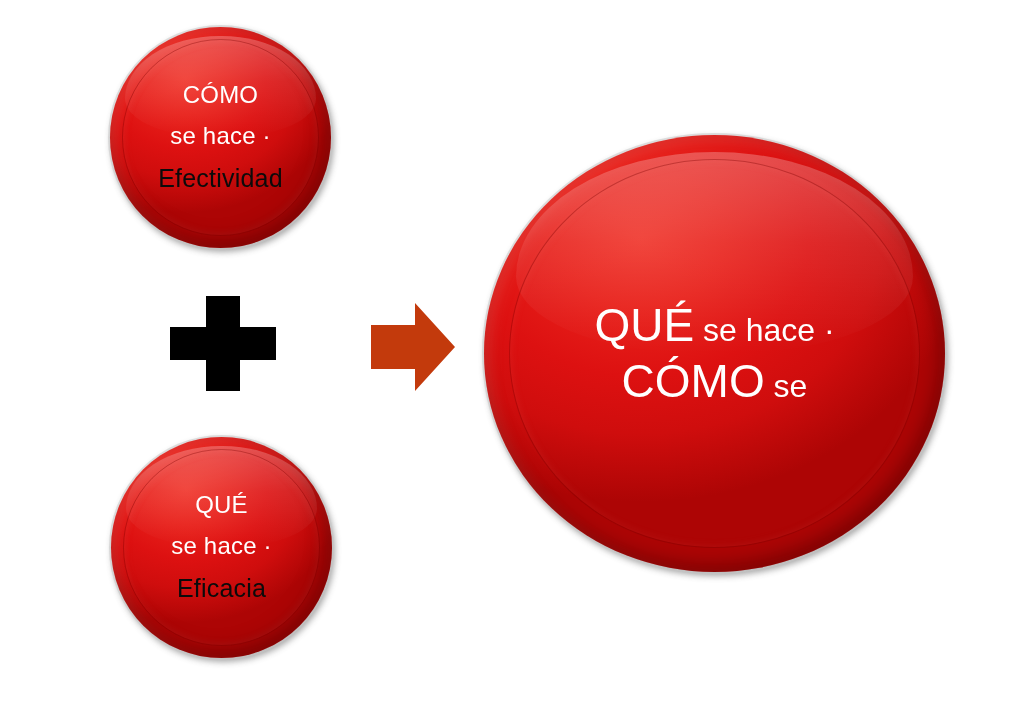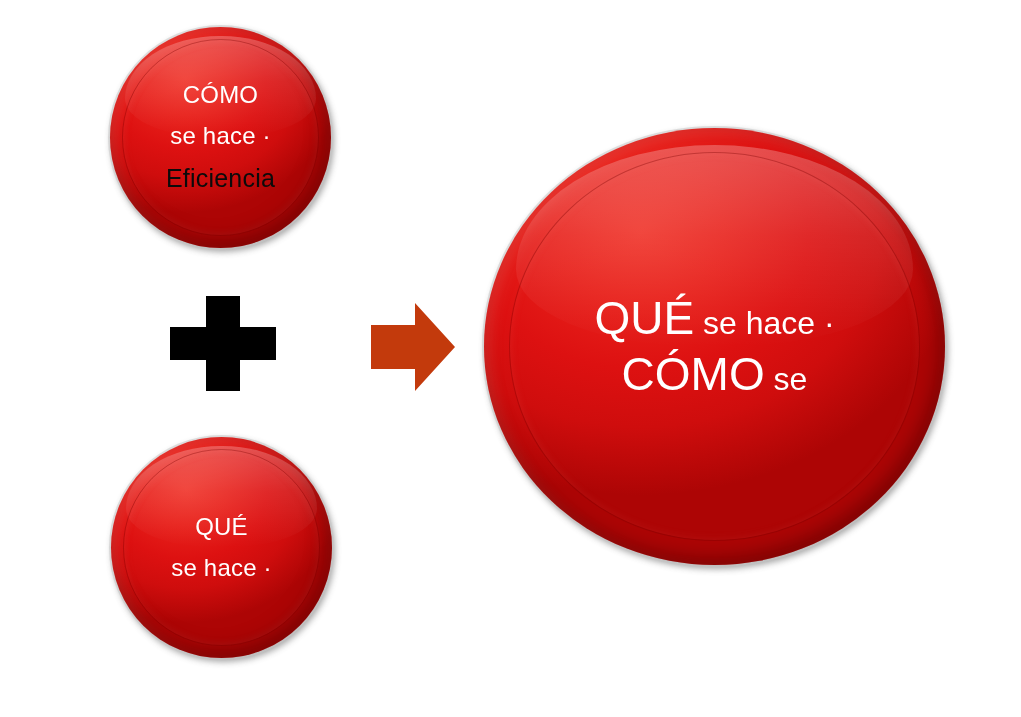--- a/index.html
+++ b/index.html
@@ -96,21 +96,21 @@
     font-size: 25px;
     letter-spacing: 0.2px;
   }
 
   #disc-efficiency { left: 110px; top: 27px; }
   #disc-efficacy   { left: 111px; top: 437px; }
 
   
   .disc-large {
     left: 484px;
-    top: 128px;
+    top: 135px;
     width: 461px;
     height: 437px;
   }
   .disc-large .lines { line-height: 1.20; }
   .disc-large .row-white {
     color: #ffffff;
     white-space: nowrap;
   }
   .disc-large .big   { font-size: 46px; letter-spacing: 0px; }
   .disc-large .small { font-size: 32px; letter-spacing: 0px; }
@@ -158,28 +158,29 @@
 </style>
 </head>
 <body>
 
 <div class="canvas">
 
   <div class="disc disc-small" id="disc-efficiency">
     <div class="lines">
       <div class="lw">CÓMO</div>
       <div class="lw">se hace ·</div>
-      <div class="lb">Eficiencia</div>
+      <div class="lb">Efectividad</div>
     </div>
   </div>
 
   <div class="disc disc-small" id="disc-efficacy">
     <div class="lines">
       <div class="lw">QUÉ</div>
       <div class="lw">se hace ·</div>
+      <div class="lb">Eficacia</div>
     </div>
   </div>
 
   <div id="plus-sign">
     <div class="bar-h"></div>
     <div class="bar-v"></div>
   </div>
 
   <div id="arrow-right">
     <svg viewBox="0 0 84 88" xmlns="http://www.w3.org/2000/svg">

